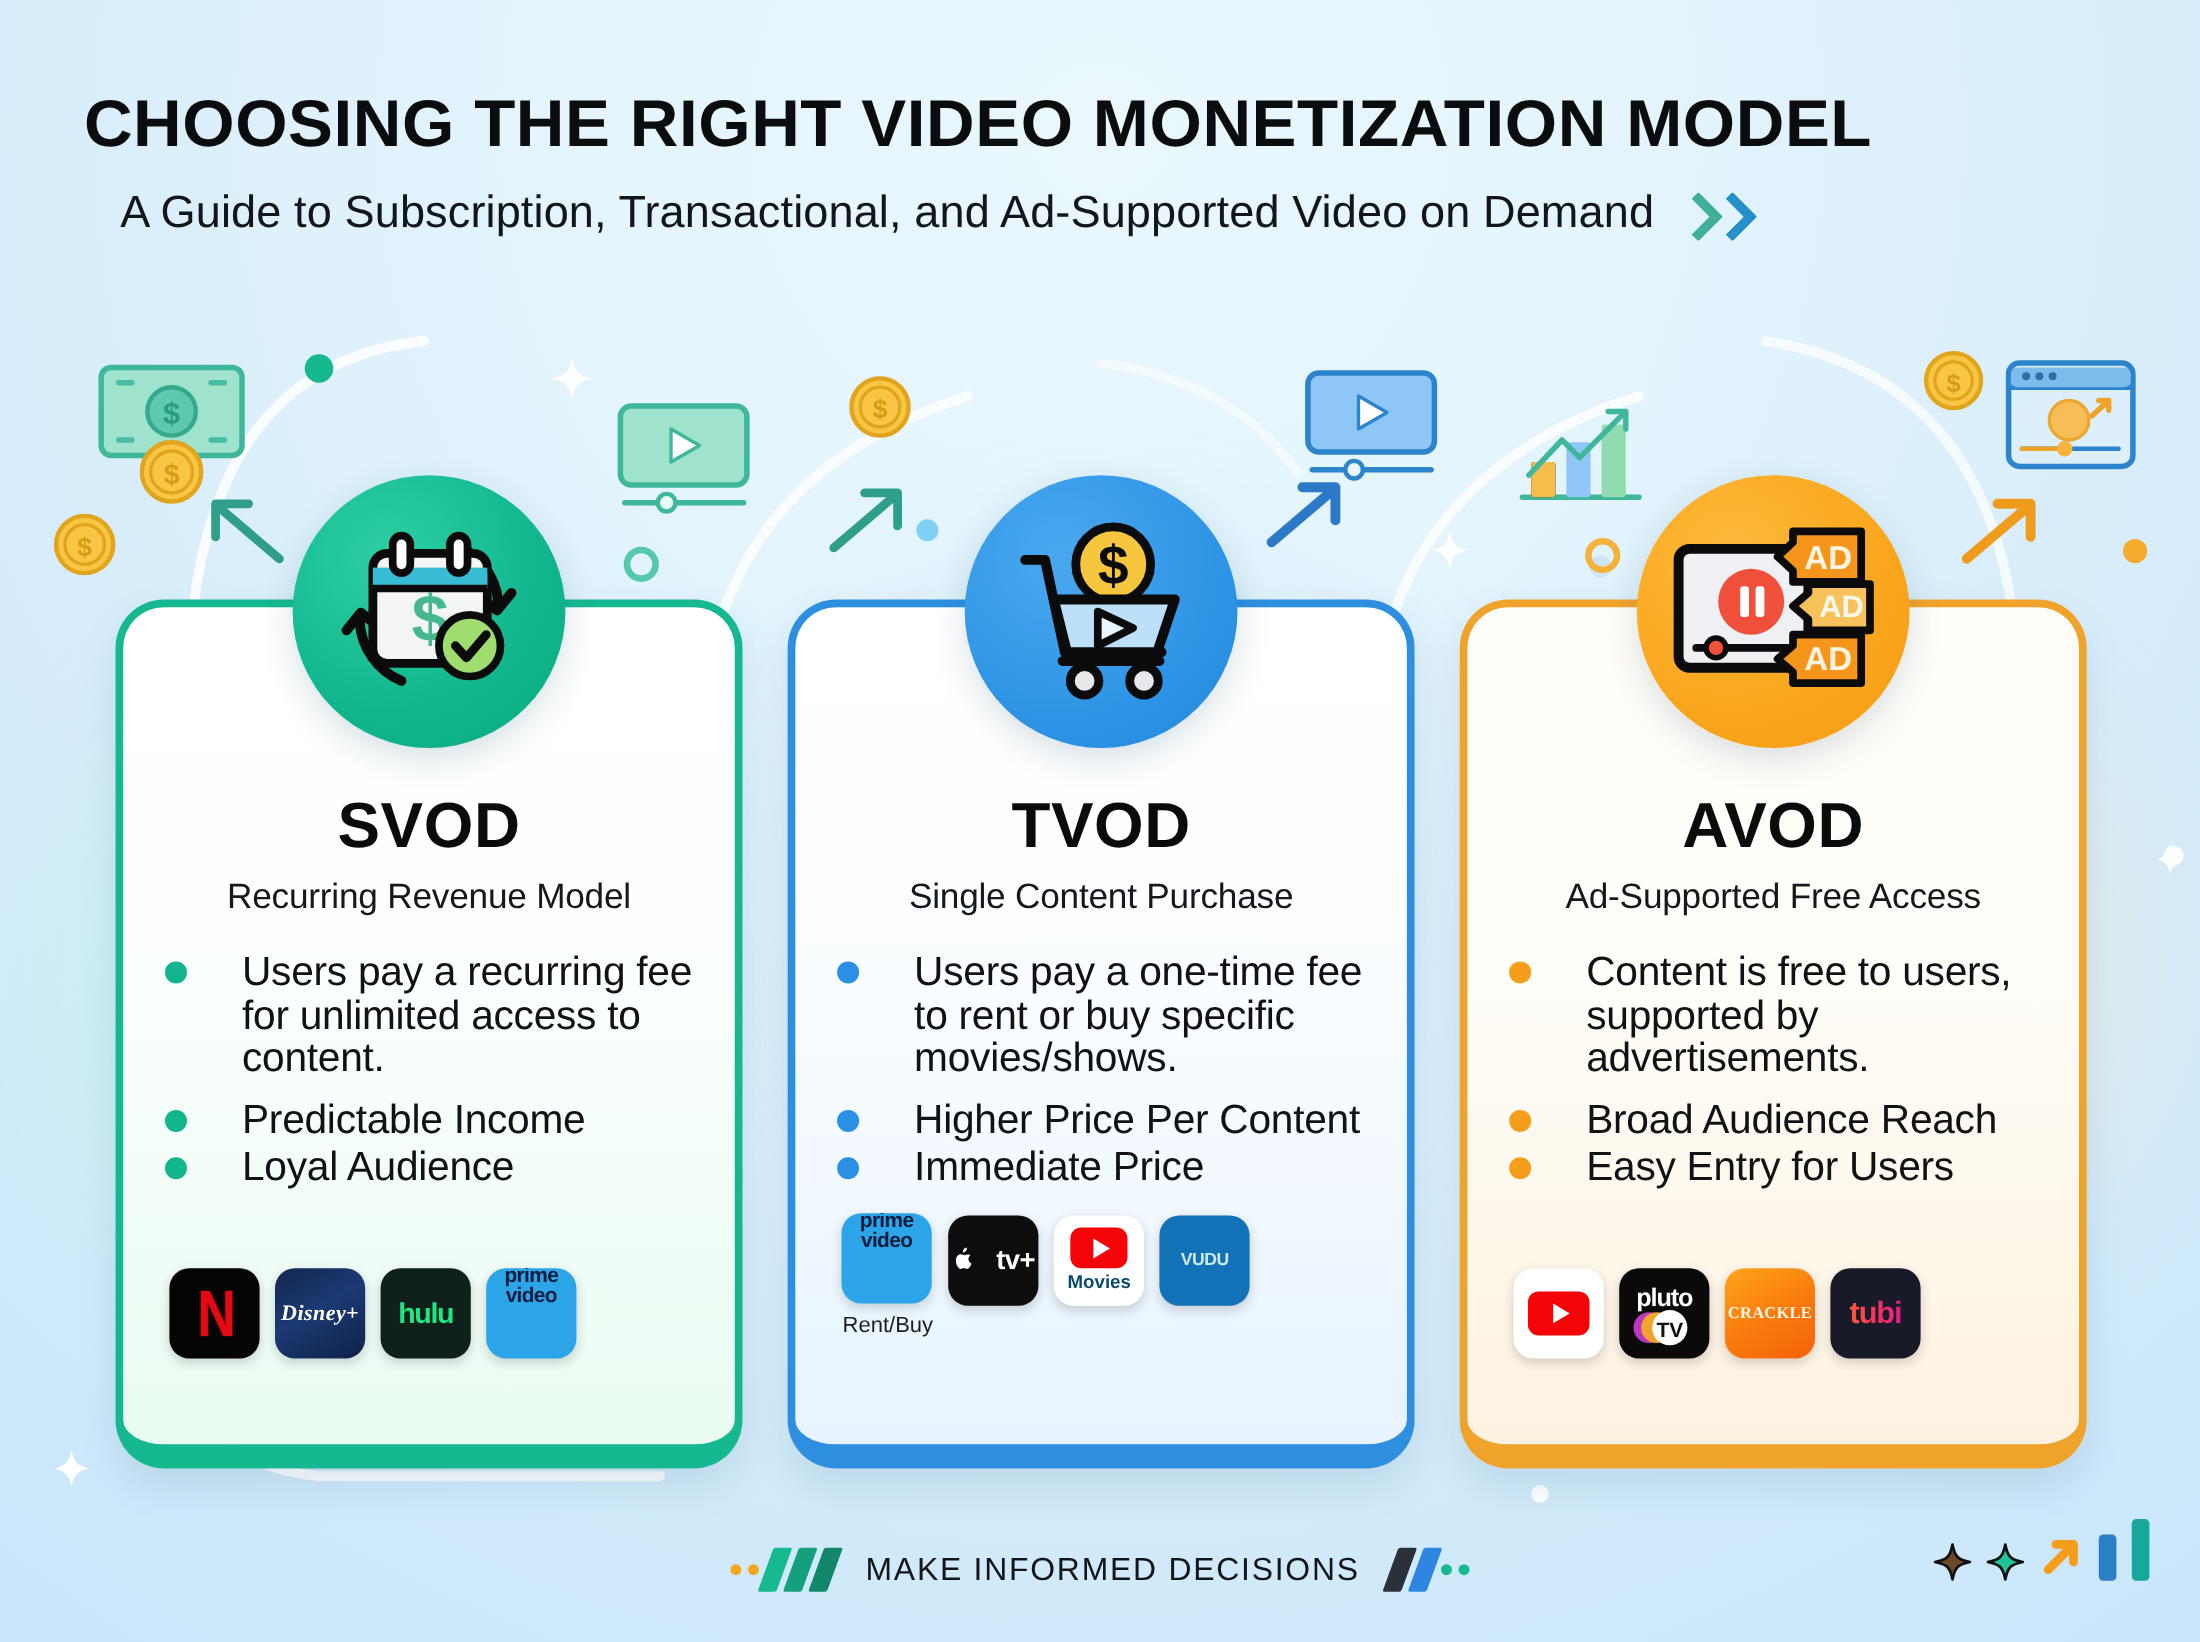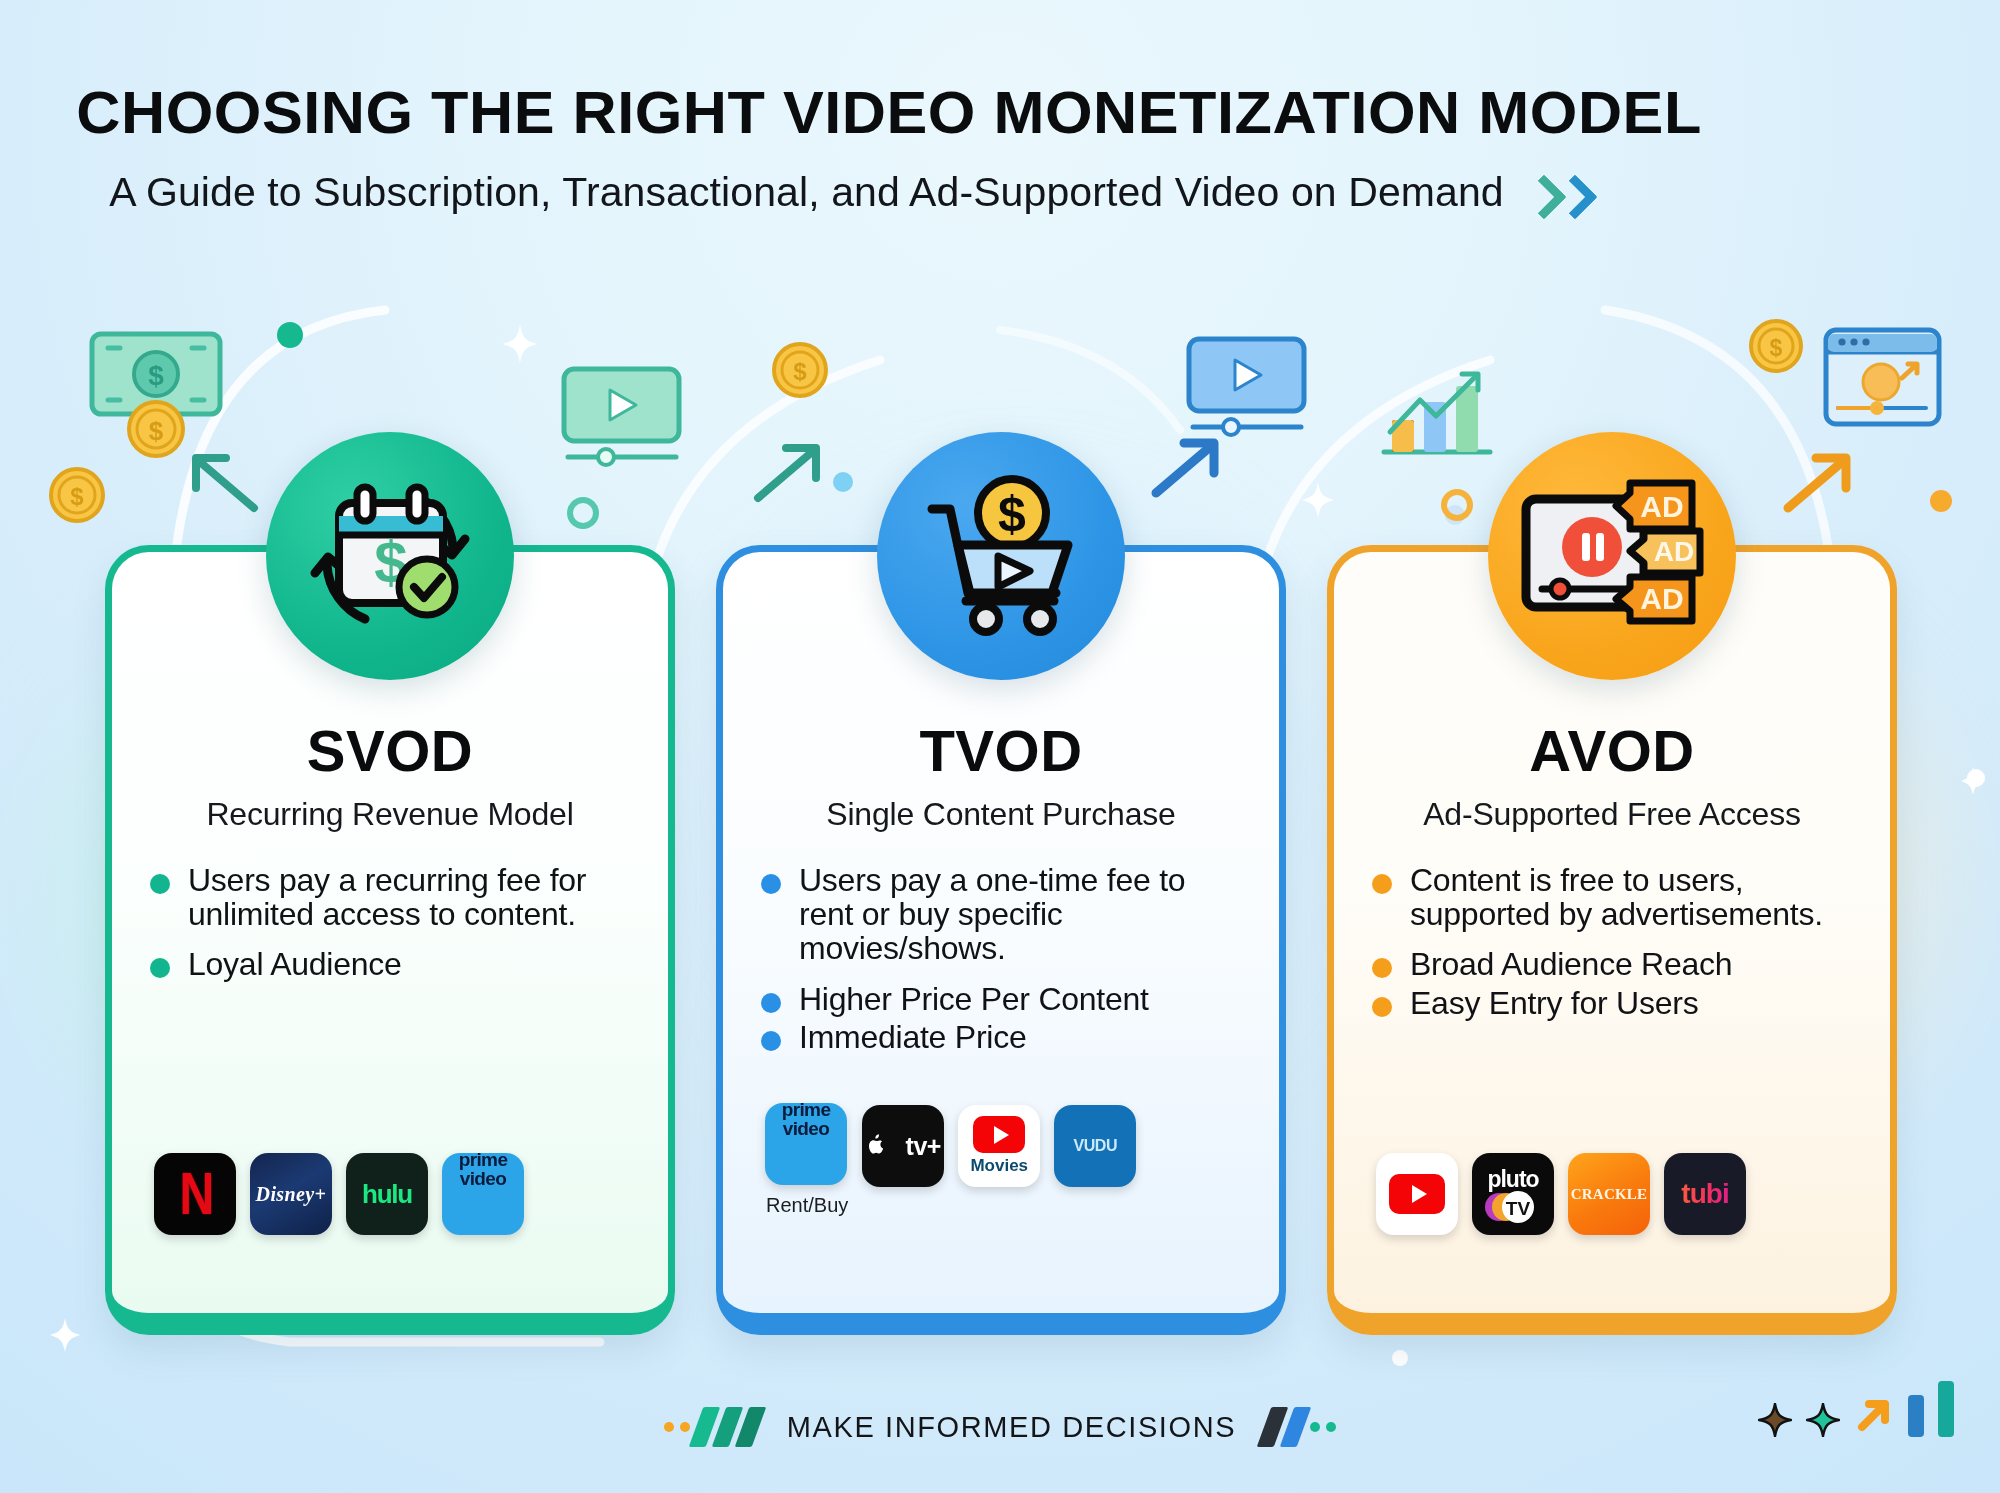--- a/index.html
+++ b/index.html
@@ -67,21 +67,21 @@
     text-align:center;font-size:58px;font-weight:bold;color:#0a0b0d;letter-spacing:.5px;
     line-height:1;
   }
   .model-tag{
     text-align:center;font-size:32px;color:#15181c;margin-top:16px;font-weight:500;
     letter-spacing:-.2px;
   }
   .bullets{margin-top:30px;}
   .bullet{display:flex;gap:18px;margin-bottom:16px;align-items:flex-start;}
   .bullet .bdot{flex:0 0 auto;width:20px;height:20px;border-radius:50%;margin-top:11px;}
-  .bullet .btxt{font-size:32px;line-height:1.07;color:#101215;letter-spacing:-.25px;}
+  .bullet .btxt{font-size:37px;line-height:1.07;color:#101215;letter-spacing:-.25px;margin-left:32px;}
   .svod .bdot{background:#13b58f;}
   .tvod .bdot{background:#2a90e6;}
   .avod .bdot{background:#f59e1b;}
   .bullet.compact{margin-bottom:4px;}
 
   
   .brands{position:absolute;left:42px;bottom:78px;display:flex;gap:14px;align-items:flex-end;}
   .brand{
     width:82px;height:82px;border-radius:18px;
     display:flex;align-items:center;justify-content:center;
@@ -301,20 +301,24 @@
     <div class="card-body">
       <div class="model-name">SVOD</div>
       <div class="model-tag">Recurring Revenue Model</div>
       <div class="bullets">
         <div class="bullet">
           <span class="bdot"></span>
           <span class="btxt">Users pay a recurring fee for unlimited access to content.</span>
         </div>
         <div class="bullet compact">
           <span class="bdot"></span>
+          <span class="btxt">Predictable Income</span>
+        </div>
+        <div class="bullet compact">
+          <span class="bdot"></span>
           <span class="btxt">Loyal Audience</span>
         </div>
       </div>
     </div>
 
     <div class="brands">
       <div class="brand b-netflix">
         <span class="n">N</span>
       </div>
       <div class="brand b-disney">

